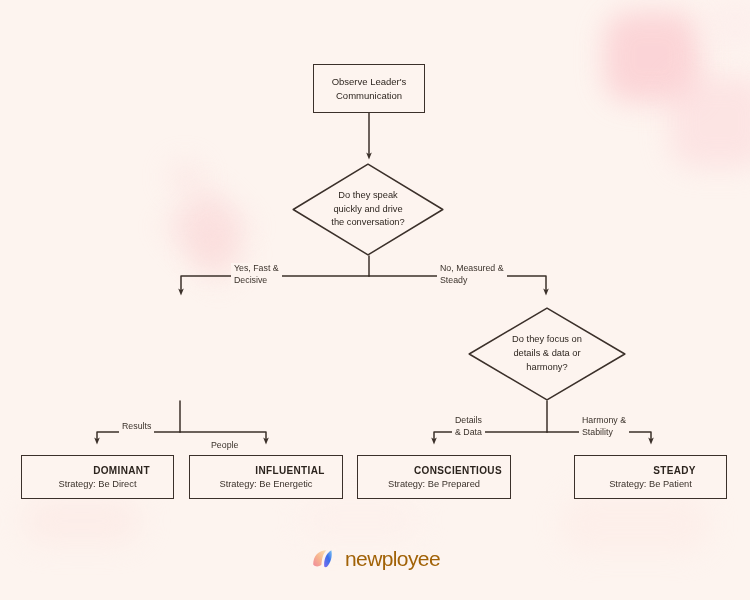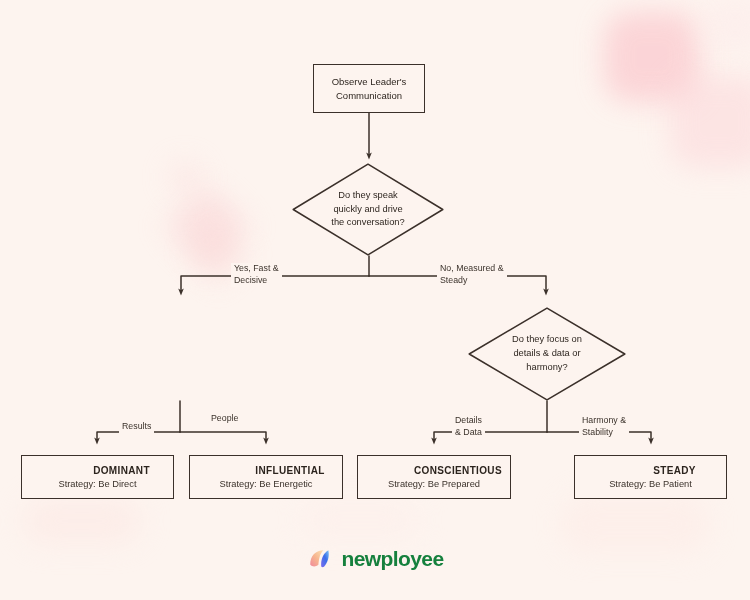--- a/index.html
+++ b/index.html
@@ -65,33 +65,33 @@
   .edge-label {
     position:absolute;
     font-size:8.8px; line-height:1.35;
     color:#3b322b; text-align:left;
     background:#fdf4ef; padding:0 3px;
     white-space:nowrap;
   }
   #lbl-yes     { left:231px; top:263px; }
   #lbl-no      { left:437px; top:263px; }
   #lbl-results { left:119px; top:421px; }
-  #lbl-people  { left:208px; top:413px; }
+  #lbl-people  { left:208px; top:440px; }
   #lbl-details { left:452px; top:415px; }
   #lbl-harmony { left:579px; top:415px; }
 
   
   #footer-logo {
     position:absolute; left:0; right:0; top:546px;
     display:flex; align-items:center; justify-content:center; gap:9px;
     z-index:3;
   }
   #logo-mark { width:26px; height:26px; position:relative; }
   #logo-word {
-    font-size:21px; font-weight:bold; letter-spacing:-.6px; color:#15803d;text-align:right;
+    font-size:21px; font-weight:normal; letter-spacing:-.6px; color:#a16207;text-align:right;
   }
 </style>
 </head>
 <body>
 
 <div id="bg-decor">
   <div class="blob" style="left:604px; top:12px; width:96px; height:90px; background:#fbc9ce; opacity:.72;"></div>
   <div class="blob" style="left:669px; top:76px; width:100px; height:92px; background:#fcd7da; opacity:.55;"></div>
   <div class="blob" style="left:700px; top:0px; width:70px; height:50px; background:#fdeceb; opacity:.6;"></div>
   <div class="blob" style="left:176px; top:196px; width:62px; height:62px; background:#f9cfd2; opacity:.5; transform:rotate(45deg); border-radius:10px;"></div>

